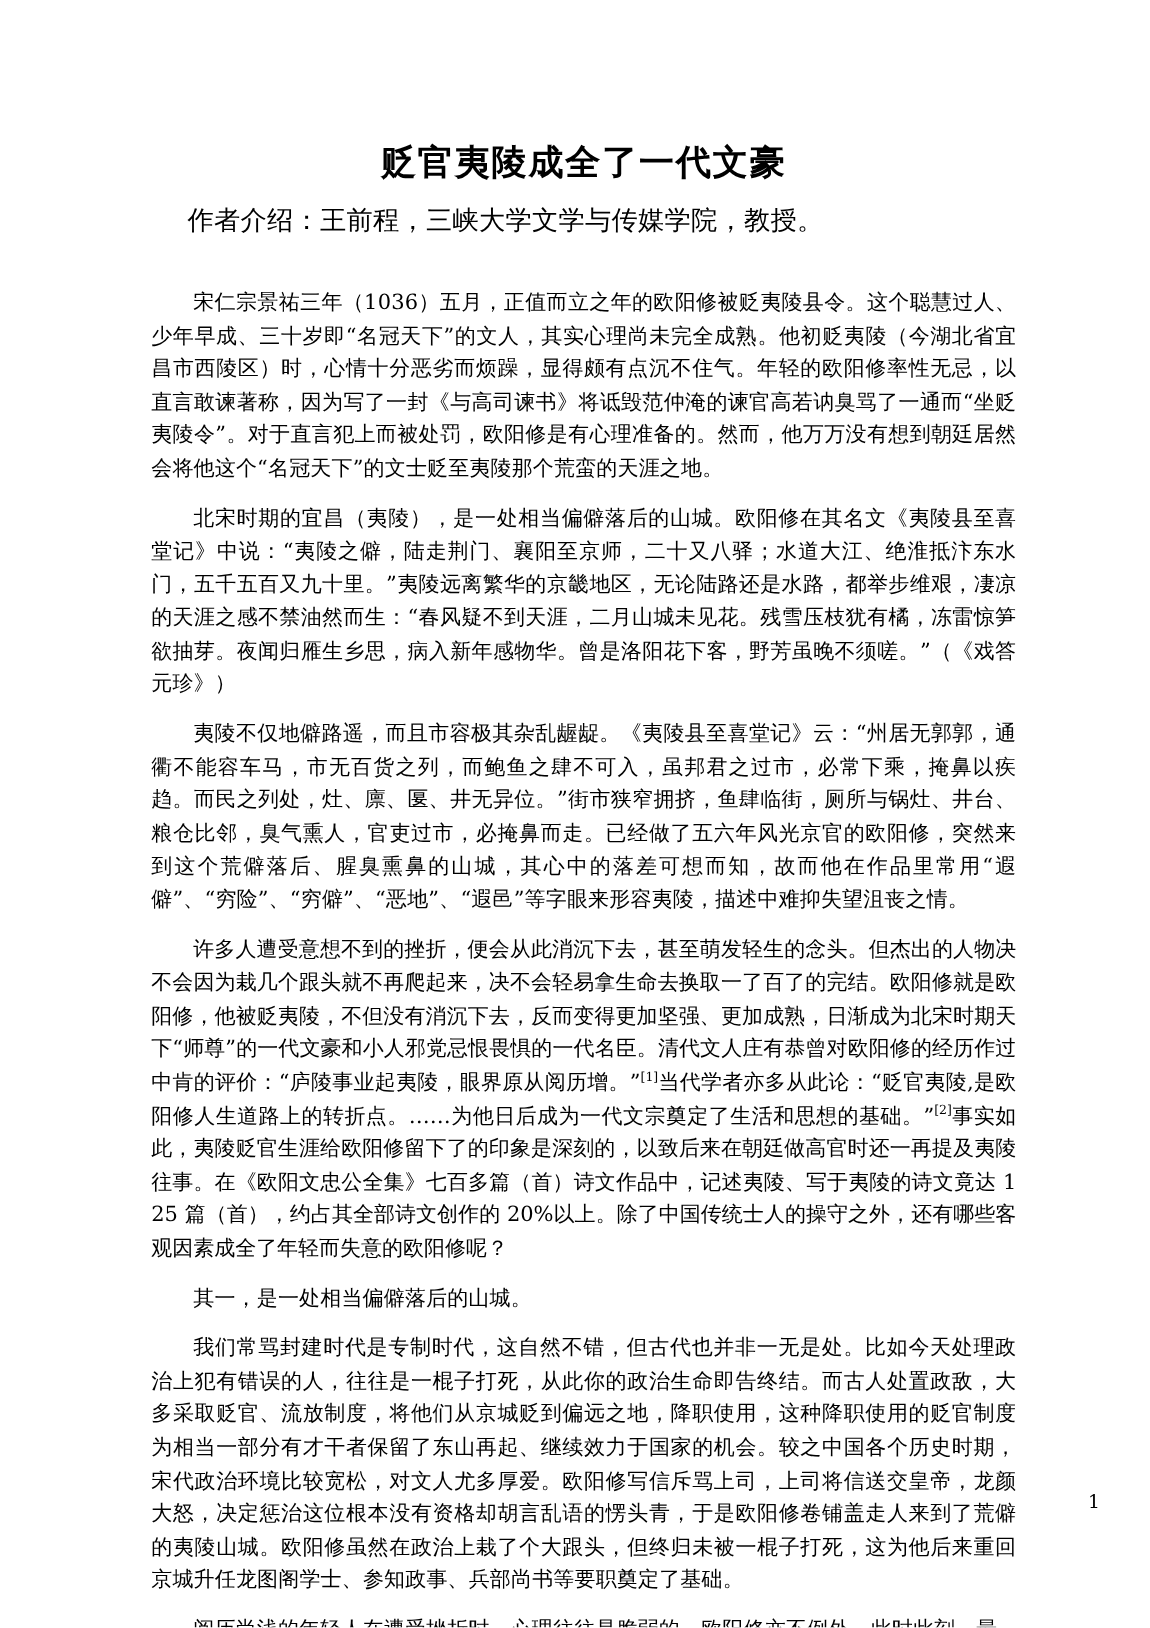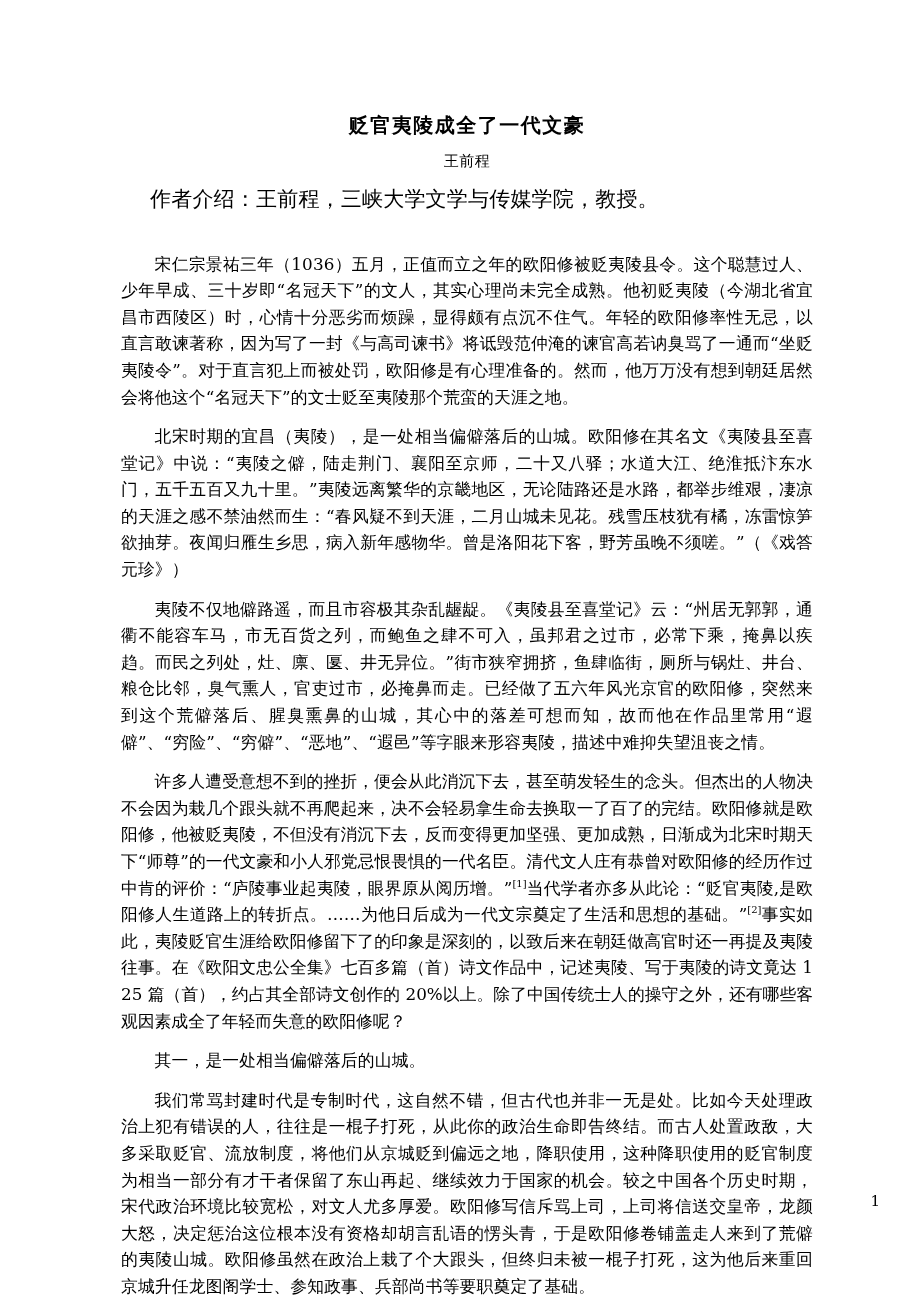--- a/index.html
+++ b/index.html
@@ -21,21 +21,21 @@
   }
   .content {
     position: absolute;
     left: 108px;
     top: 0;
     width: 718px;
   }
   .doc-title {
     font-family: "DejaVu Sans", "Liberation Sans", sans-serif;
     font-weight: bold;
-    font-size: 20px;
+    font-size: 28px;
     text-align: center;
     margin: 0;
     padding-top: 112px;
     letter-spacing: 1.5px;
     line-height: 1.3;
   }
   .doc-author {
     font-family: "DejaVu Serif", "Liberation Serif", serif;
     font-size: 15px;
     text-align: center;
@@ -85,21 +85,20 @@
 </style>
 </head>
 <body>
 
 <div class="page">
 
   <div class="content">
 
     <h1 class="doc-title">贬官夷陵成全了一代文豪</h1>
 
-    <div class="doc-author">王前程</div>
 
     <div class="author-bio">作者介绍：王前程，三峡大学文学与传媒学院，教授。</div>
 
     <div class="body-block">
 
       <p class="para">宋仁宗景祐三年（1036）五月，正值而立之年的欧阳修被贬夷陵县令。这个聪慧过人、少年早成、三十岁即“名冠天下”的文人，其实心理尚未完全成熟。他初贬夷陵（今湖北省宜昌市西陵区）时，心情十分恶劣而烦躁，显得颇有点沉不住气。年轻的欧阳修率性无忌，以直言敢谏著称，因为写了一封《与高司谏书》将诋毁范仲淹的谏官高若讷臭骂了一通而“坐贬夷陵令”。对于直言犯上而被处罚，欧阳修是有心理准备的。然而，他万万没有想到朝廷居然会将他这个“名冠天下”的文士贬至夷陵那个荒蛮的天涯之地。</p>
 
       <p class="para">北宋时期的宜昌（夷陵），是一处相当偏僻落后的山城。欧阳修在其名文《夷陵县至喜堂记》中说：“夷陵之僻，陆走荆门、襄阳至京师，二十又八驿；水道大江、绝淮抵汴东水门，五千五百又九十里。”夷陵远离繁华的京畿地区，无论陆路还是水路，都举步维艰，凄凉的天涯之感不禁油然而生：“春风疑不到天涯，二月山城未见花。残雪压枝犹有橘，冻雷惊笋欲抽芽。夜闻归雁生乡思，病入新年感物华。曾是洛阳花下客，野芳虽晚不须嗟。”（《戏答元珍》）</p>
 
       <p class="para">夷陵不仅地僻路遥，而且市容极其杂乱龌龊。《夷陵县至喜堂记》云：“州居无郭郭，通衢不能容车马，市无百货之列，而鲍鱼之肆不可入，虽邦君之过市，必常下乘，掩鼻以疾趋。而民之列处，灶、廪、匽、井无异位。”街市狭窄拥挤，鱼肆临街，厕所与锅灶、井台、粮仓比邻，臭气熏人，官吏过市，必掩鼻而走。已经做了五六年风光京官的欧阳修，突然来到这个荒僻落后、腥臭熏鼻的山城，其心中的落差可想而知，故而他在作品里常用“遐僻”、“穷险”、“穷僻”、“恶地”、“遐邑”等字眼来形容夷陵，描述中难抑失望沮丧之情。</p>

